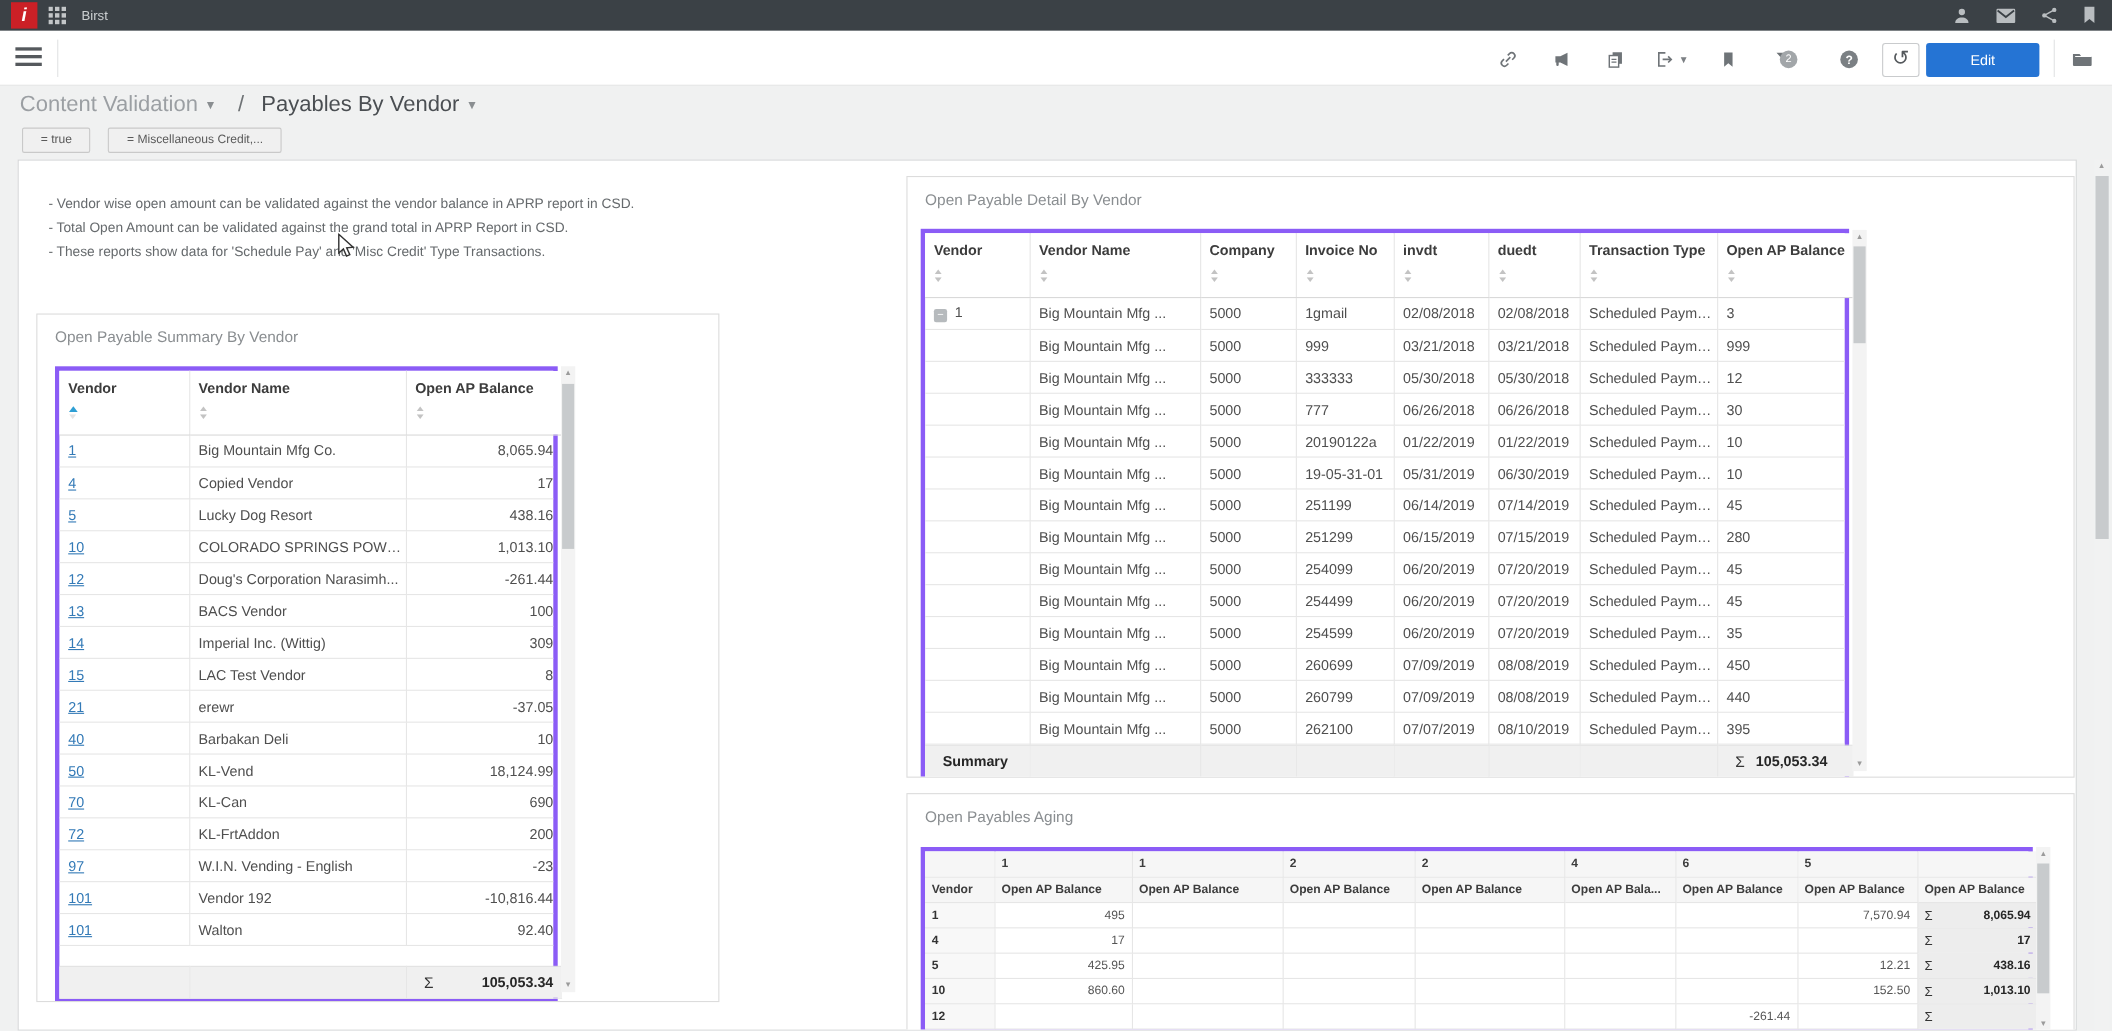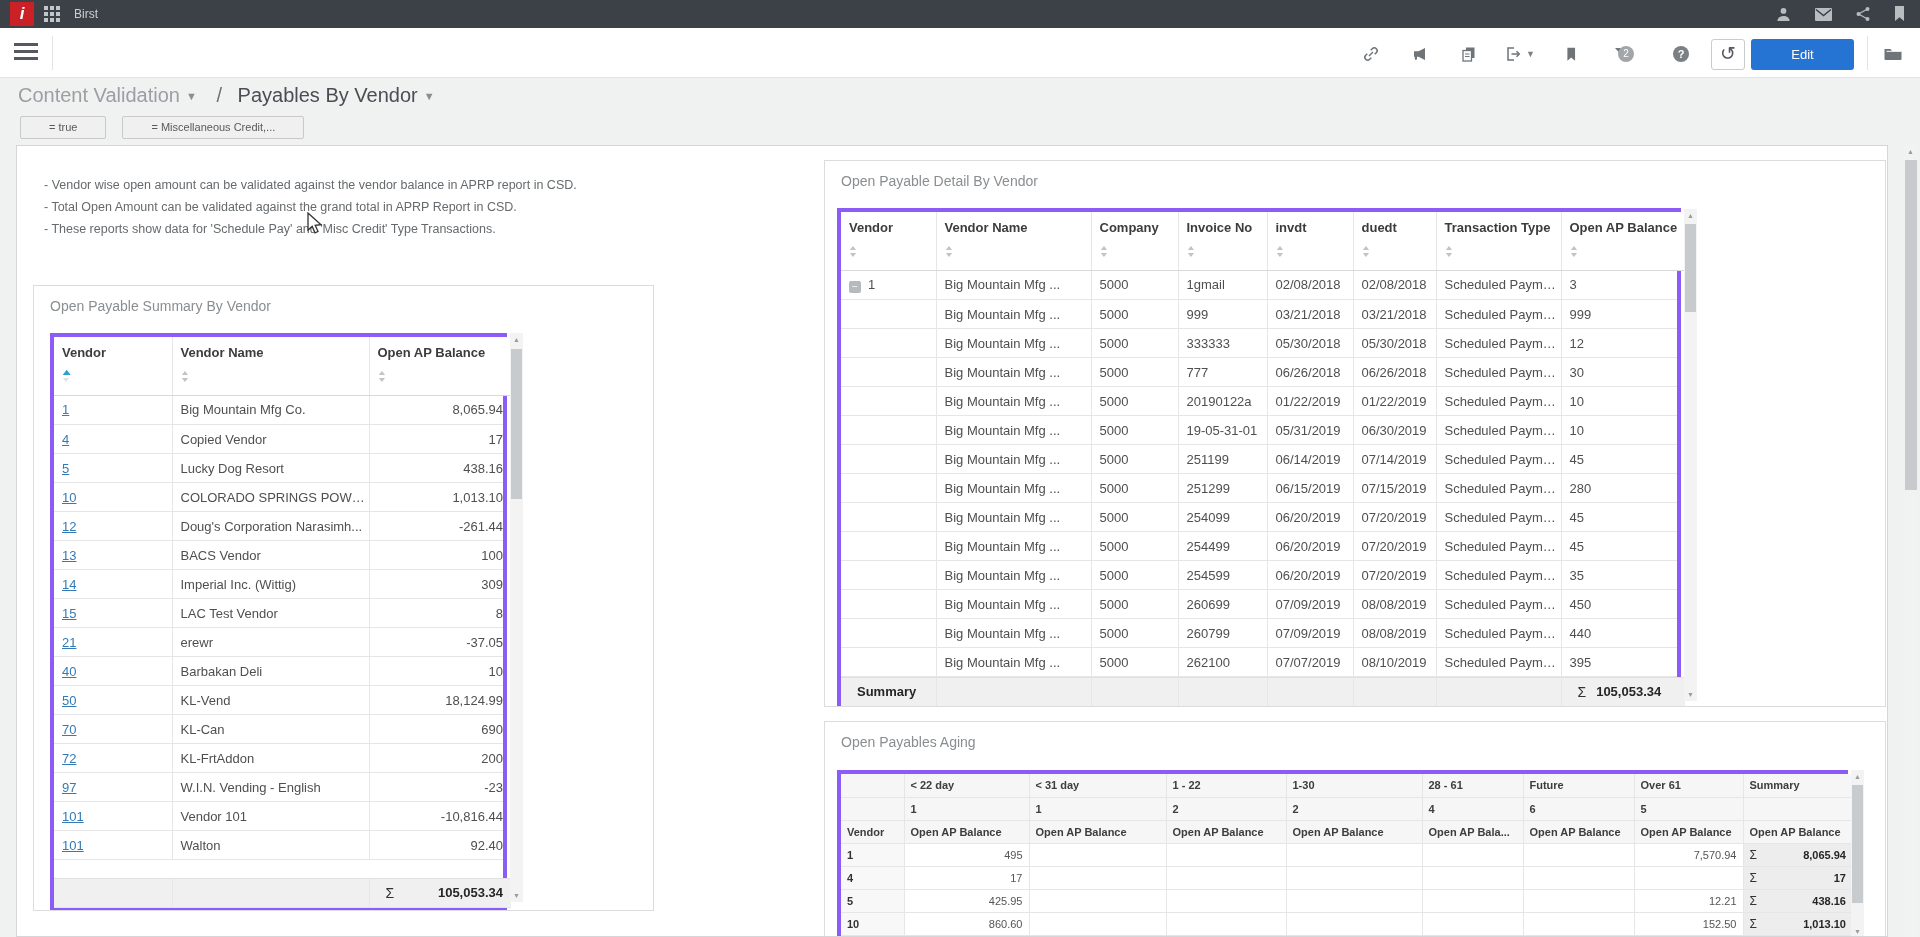--- a/index.html
+++ b/index.html
@@ -31,21 +31,21 @@
   .edit-btn { position:absolute; left:1751px; top:11px; width:103px; height:31px; background:#2574d4;
     border:none; border-radius:3px; color:#fff; font-size:13px; cursor:pointer; font-family:"Liberation Sans",sans-serif; }
 
   
   .breadcrumb { position:absolute; left:18px; top:84px; font-size:20px; color:#9b9fa3; }
   .bc-parent { color:#9b9fa3; cursor:pointer; }
   .bc-sep { color:#6e7275; margin:0 10px 0 14px; }
   .bc-current { color:#4a4e52; cursor:pointer; }
   .bc-caret { font-size:11px; color:#8a8e91; margin-left:6px; vertical-align:2px; }
   .chips { position:absolute; left:20px; top:116px; display:flex; gap:16px; }
-  .chip { height:23px; padding:0 28px; background:#f0f0f0; border:1px solid #c9c9c9; border-radius:2px;
+  .chip { height:23px; padding:0 16px; background:#f0f0f0; border:1px solid #c9c9c9; border-radius:2px;
     font-size:11px; color:#5a5a5a; line-height:21px; cursor:pointer; white-space:nowrap; }
 
   
   .content { position:absolute; left:16px; top:145px; width:1872px; height:792px; background:#fff;
     border:1px solid #d4d6d7; overflow:hidden; }
   .notes { position:absolute; left:27px; top:28px; font-size:12.5px; color:#666a6d; line-height:22px; }
 
   .panel { position:absolute; background:#fff; border:1px solid #dcdcdc; overflow:hidden; }
   .panel-title { position:absolute; left:16px; top:12px; font-size:14px; color:#8a8e91; }
   .summary-panel { left:16px; top:139px; width:621px; height:626px; }
@@ -329,21 +329,21 @@
                   <td>KL-FrtAddon</td>
                   <td class="num">200</td>
                 </tr>
                 <tr>
                   <td><a class="vlink">97</a></td>
                   <td>W.I.N. Vending - English</td>
                   <td class="num">-23</td>
                 </tr>
                 <tr>
                   <td><a class="vlink">101</a></td>
-                  <td>Vendor 101</td>
+                  <td>Vendor 192</td>
                   <td class="num">-10,816.44</td>
                 </tr>
                 <tr>
                   <td><a class="vlink">101</a></td>
                   <td>Walton</td>
                   <td class="num">92.40</td>
                 </tr>
               </tbody>
           </table>
         </div>
@@ -653,31 +653,20 @@
               <col style="width:120px">
               <col style="width:136px">
               <col style="width:101px">
               <col style="width:111px">
               <col style="width:109px">
               <col style="width:109px">
             </colgroup>
           <thead>
             <tr>
               <th></th>
-              <th>&lt; 22 day</th>
-              <th>&lt; 31 day</th>
-              <th>1 - 22</th>
-              <th>1-30</th>
-              <th>28 - 61</th>
-              <th>Future</th>
-              <th>Over 61</th>
-              <th>Summary</th>
-            </tr>
-            <tr>
-              <th></th>
               <th>1</th>
               <th>1</th>
               <th>2</th>
               <th>2</th>
               <th>4</th>
               <th>6</th>
               <th>5</th>
               <th></th>
             </tr>
             <tr>

